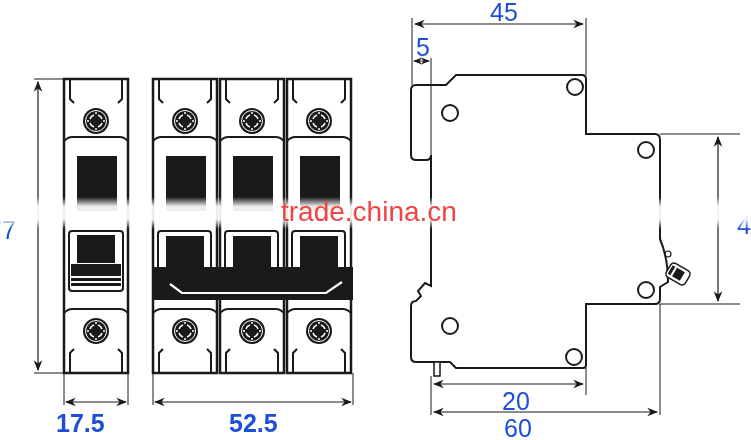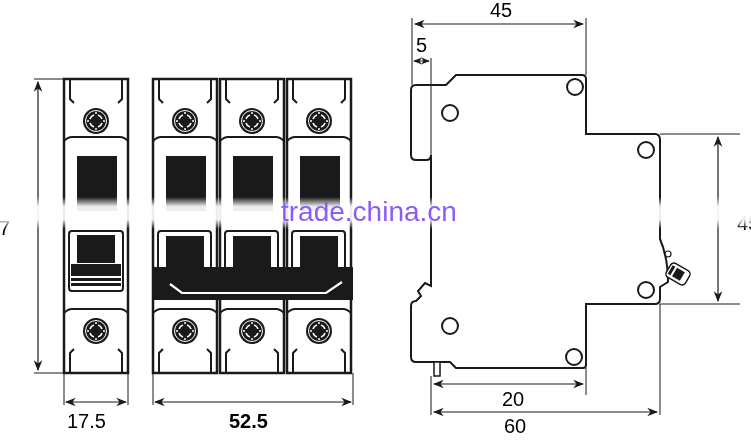--- a/index.html
+++ b/index.html
@@ -1,20 +1,20 @@
 <!DOCTYPE html>
 <html><head>
 <meta charset="utf-8">
 <style>
   html, body { margin:0; padding:0; background:#ffffff; }
   body { width:751px; height:440px; position:relative; overflow:hidden; font-family:"Liberation Sans", sans-serif; }
   svg { position:absolute; left:0; top:0; }
-  .dim-label { position:absolute; font-family:"Liberation Sans", sans-serif; font-size:20px; color:#000000; line-height:1; white-space:nowrap; }
+  .dim-label { position:absolute; font-family:"Liberation Sans", sans-serif; font-size:25px; color:#1d4ed8; line-height:1; white-space:nowrap; }
   .watermark { position:absolute; left:0; top:197px; width:751px; height:32px; background:linear-gradient(to bottom, rgba(255,255,255,0) 0%, rgba(255,255,255,0.92) 30%, rgba(255,255,255,0.92) 70%, rgba(255,255,255,0) 100%); }
-  .watermark-text { position:absolute; left:281px; top:198px; font-size:28px; color:#8b5cf6; letter-spacing:0px; }
+  .watermark-text { position:absolute; left:281px; top:198px; font-size:28px; color:#ef4444; letter-spacing:0px; }
 </style>
 </head>
 <body>
 
 <svg width="751" height="440" viewBox="0 0 751 440" xmlns="http://www.w3.org/2000/svg">
   <defs>
     <marker id="arr" viewBox="0 0 10 10" refX="9" refY="5" markerWidth="9" markerHeight="9" orient="auto-start-reverse">
       <path d="M0,1 L10,5 L0,9 L3,5 Z" fill="#1a1a1a"></path>
     </marker>
     <g id="screw">
@@ -116,21 +116,21 @@
 
     <line x1="431" y1="376" x2="431" y2="415" stroke="#1a1a1a" stroke-width="1"></line>
     <line x1="586" y1="368" x2="586" y2="395" stroke="#1a1a1a" stroke-width="1"></line>
     <line x1="660" y1="304" x2="660" y2="415" stroke="#1a1a1a" stroke-width="1"></line>
     <line x1="434" y1="384" x2="583" y2="384" stroke="#1a1a1a" stroke-width="1.2" marker-start="url(#arr)" marker-end="url(#arr)"></line>
     <line x1="434" y1="412" x2="657" y2="412" stroke="#1a1a1a" stroke-width="1.2" marker-start="url(#arr)" marker-end="url(#arr)"></line>
   </g>
 </svg>
 
 <div class="dim-label" style="left:-12px; top:218px;">77</div>
-<div class="dim-label" style="left:67px; top:411px;">17.5</div>
+<div class="dim-label" style="left:56px; top:411px;font-weight:bold;">17.5</div>
 <div class="dim-label" style="left:229px; top:411px;font-weight:bold;">52.5</div>
 <div class="dim-label" style="left:490px; top:0px;">45</div>
 <div class="dim-label" style="left:416px; top:35px;">5</div>
 <div class="dim-label" style="left:502px; top:389px;">20</div>
 <div class="dim-label" style="left:504px; top:416px;">60</div>
 <div class="dim-label" style="left:737px; top:213px;">45</div>
 
 <div class="watermark"></div>
 <div class="dim-label watermark-text">trade.china.cn</div>
 

